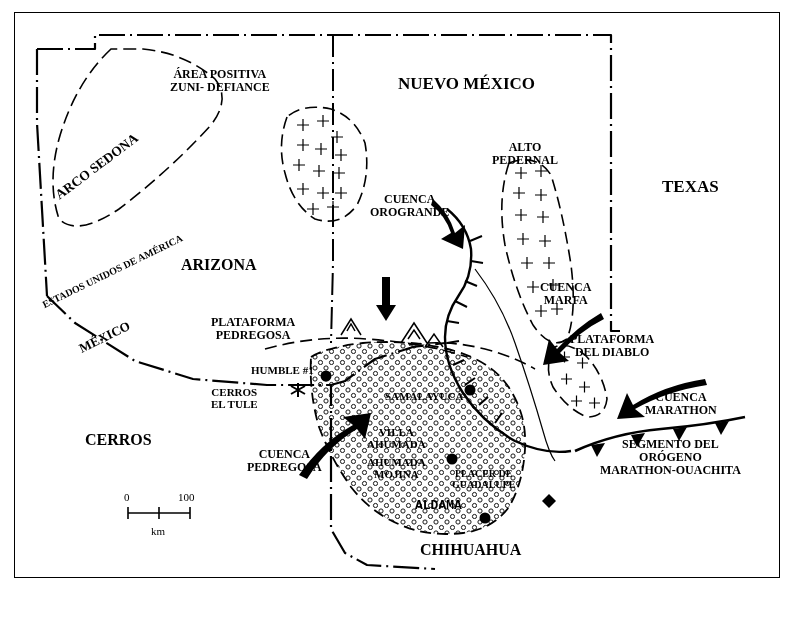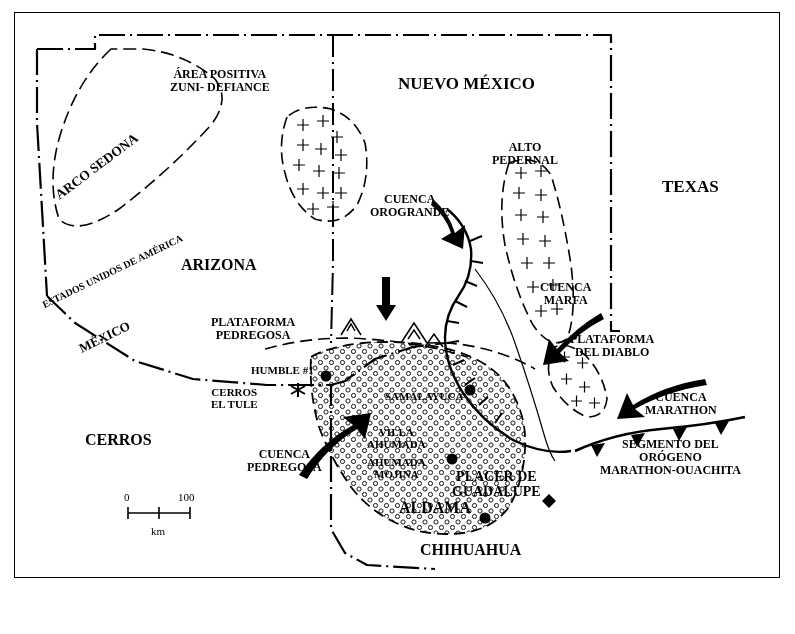--- a/index.html
+++ b/index.html
@@ -255,24 +255,24 @@
     <div class="lbl" style="left:236px; top:352px; font-size:11px;">HUMBLE #1</div>
 
     <div class="lbl" style="left:370px; top:378px; font-size:11px;">SAMALAYUCA</div>
 
     <div class="lbl" style="left:352px; top:414px; font-size:11px;">VILLA
 AHUMADA</div>
 
     <div class="lbl" style="left:352px; top:444px; font-size:11px;">AHUMADA
 MOJINA</div>
 
-    <div class="lbl" style="left:437px; top:456px; font-size:14px;">PLACER DE
+    <div class="lbl" style="left:437px; top:456px; font-size:10px;">PLACER DE
 GUADALUPE</div>
 
-    <div class="lbl" style="left:384px; top:486px; font-size:16px;">ALDAMA</div>
+    <div class="lbl" style="left:400px; top:486px; font-size:13px;font-family:Liberation Mono, monospace;">ALDAMA</div>
 
     <div class="scale-num" style="left:109px; top:478px;">0</div>
     <div class="scale-num" style="left:163px; top:478px;">100</div>
     <div class="scale-num" style="left:136px; top:512px;">km</div>
 
   </div>
 
 
 </div>
 

